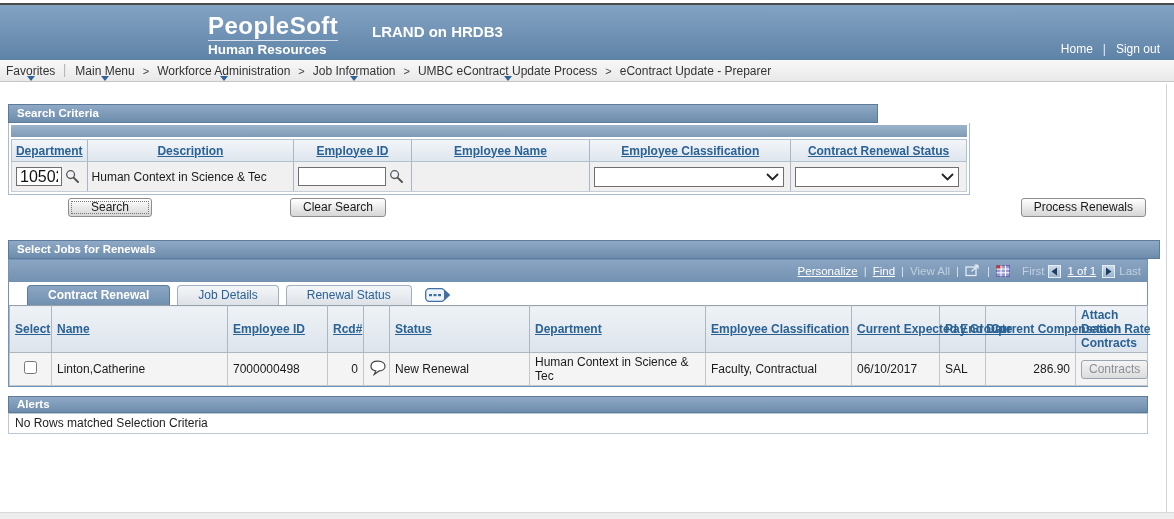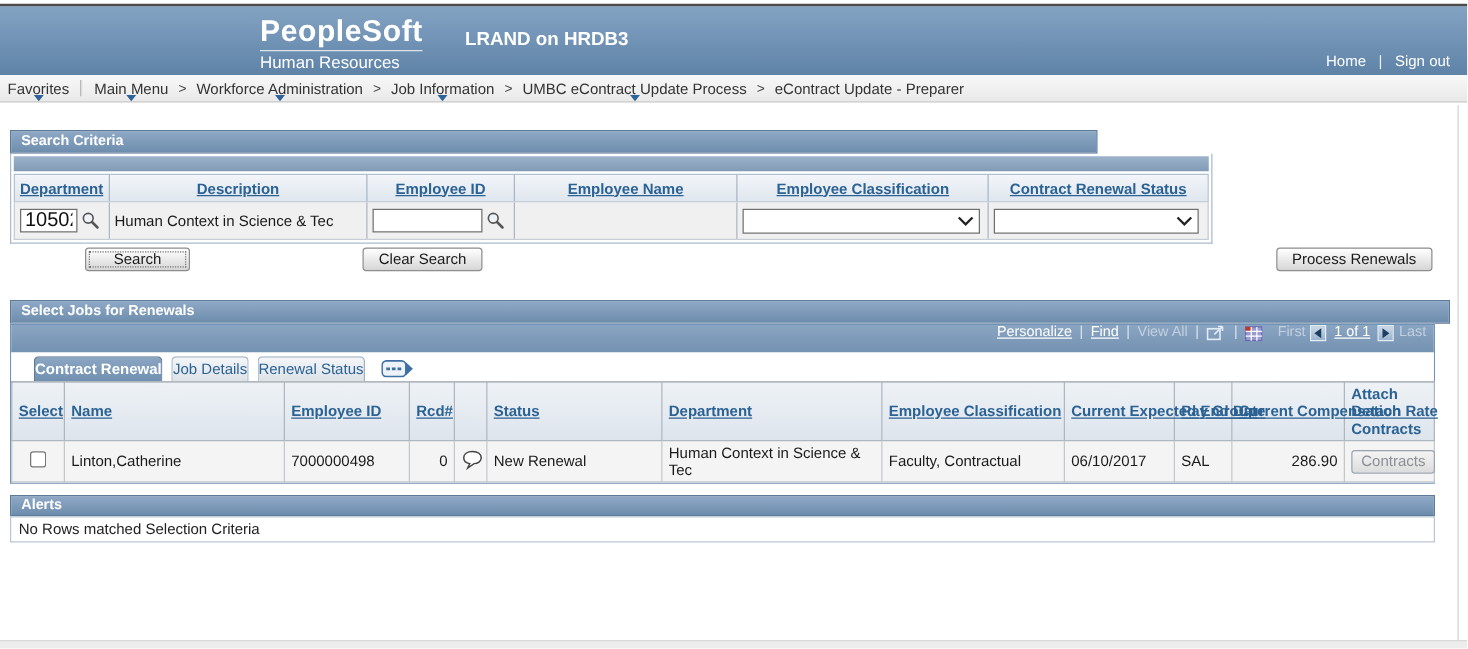--- a/index.html
+++ b/index.html
@@ -9,21 +9,21 @@
 
   
   .banner { position:absolute; left:0; top:3px; width:1174px; height:57px;
             background:linear-gradient(#84a3c3,#5e83a7); border-top:2px solid #4b4b4b; }
   .logo { position:absolute; left:8px; top:1px; white-space:nowrap; }
   .logo-my { font-family:"Liberation Serif", serif; font-style:italic; font-weight:bold;
              font-size:40px; color:#0d0d0d; margin-right:-3px; }
   .logo-umbc { font-family:"Liberation Serif", serif; font-size:44px; color:#ffffff; }
   .product { position:absolute; left:208px; top:7px; color:#fff; }
   .product-name { font-size:24px; font-weight:bold; letter-spacing:0.5px; }
-  .product-sub { font-size:13.5px; font-weight:normal; margin-top:0px; border-top:1px solid rgba(255,255,255,.75); padding-top:1px; }
+  .product-sub { font-size:13.5px; font-weight:bold; margin-top:0px; border-top:1px solid rgba(255,255,255,.75); padding-top:1px; }
   .env { position:absolute; left:372px; top:18px; font-size:15px; font-weight:bold; color:#fff; }
   .session { position:absolute; right:14px; bottom:4px; font-size:12px; color:#fff; }
   .session a { color:#fff; text-decoration:none; cursor:pointer; }
   .session .sep { margin:0 10px; color:#e8eef5; }
 
   
   .crumbbar { position:absolute; left:0; top:60px; width:1174px; height:22px;
               background:linear-gradient(#f8f8f8,#e9e9e9); border-bottom:1px solid #c6c6c6;
               display:flex; align-items:center; padding-left:6px; font-size:12px; color:#333; }
   .crumb { position:relative; cursor:pointer; }
@@ -70,31 +70,31 @@
          text-align:center; cursor:pointer; white-space:nowrap; }
   .btn.focusring { outline:1px dotted #777; outline-offset:-4px; min-width:84px; }
   .btn.disabled { color:#8b8f96; cursor:default; background:linear-gradient(#f4f4f4,#dcdcdc); border-color:#9aa4b0; }
   .btnrow-search { position:absolute; left:68px; top:198px; }
   .btnrow-clear  { position:absolute; left:290px; top:198px; }
   .btnrow-process{ position:absolute; right:28px; top:198px; }
 
   
   .grid-title { position:absolute; left:8px; top:240px; width:1152px; height:19px; }
   .grid-body { position:absolute; left:8px; top:259px; width:1140px; border:1px solid #7093b8; background:#fff; }
-  .gnav { height:22px; background:linear-gradient(#8aa5c2,#7391b1); display:flex; 
+  .gnav { height:22px; background:linear-gradient(#8aa5c2,#7391b1); display:flex; align-items:center;
           justify-content:flex-end; padding-right:6px; font-size:11.5px; color:#fff;padding-left:16px; }
   .gnav a.wlink { color:#fff; text-decoration:underline; cursor:pointer; }
   .gnav .pipe { color:#d9e4ef; margin:0 6px; }
   .gnav .dim { color:#c2cfdf; }
   .gnav .pg { color:#fff; margin:0 2px;text-decoration:underline; }
   .gnav .sp { width:12px; }
   .navbtn { display:inline-flex; align-items:center; justify-content:center; width:13px; height:13px;
             background:linear-gradient(#cddbe9,#9ab3cd); border:1px solid #e4ecf4; margin:0 4px; cursor:pointer; }
   .tabsrow { height:23px; background:#fff; display:flex; align-items:flex-end; padding-left:18px; }
-  .tab { border:1px solid #9fb0c2; border-bottom:none; border-radius:4px 4px 0 0; padding:2px 0 3px;
+  .tab { border:1px solid #9fb0c2; border-bottom:none; border-radius:4px 4px 0 0; padding:2px 20px 3px;
          font-size:12px; margin-right:7px; cursor:pointer; white-space:nowrap; }
   .tab.active { background:linear-gradient(#8ba6c3,#7190b0); color:#fff; font-weight:bold; border-color:#5c7a99; }
   .tab.inactive { background:linear-gradient(#f4f6f8,#dde2e8); color:#2b6294; }
   .tabspread { margin:0 0 3px 6px; cursor:pointer; display:inline-flex; }
   table.grid { width:1138px; border-collapse:collapse; table-layout:fixed; font-size:12px; }
   table.grid th { background:linear-gradient(#eef2f6,#dde4ec); border:1px solid #aeb6bf; border-top:1px solid #98a0a8;
                   font-weight:bold; text-align:left; padding:2px 5px; vertical-align:middle; height:46px; }
   table.grid td { background:#f4f4f4; border:1px solid #c3c7cc; padding:2px 5px; vertical-align:middle; height:32px; }
   th.ctr, td.ctr { text-align:center; }
   td.num { text-align:right; }

